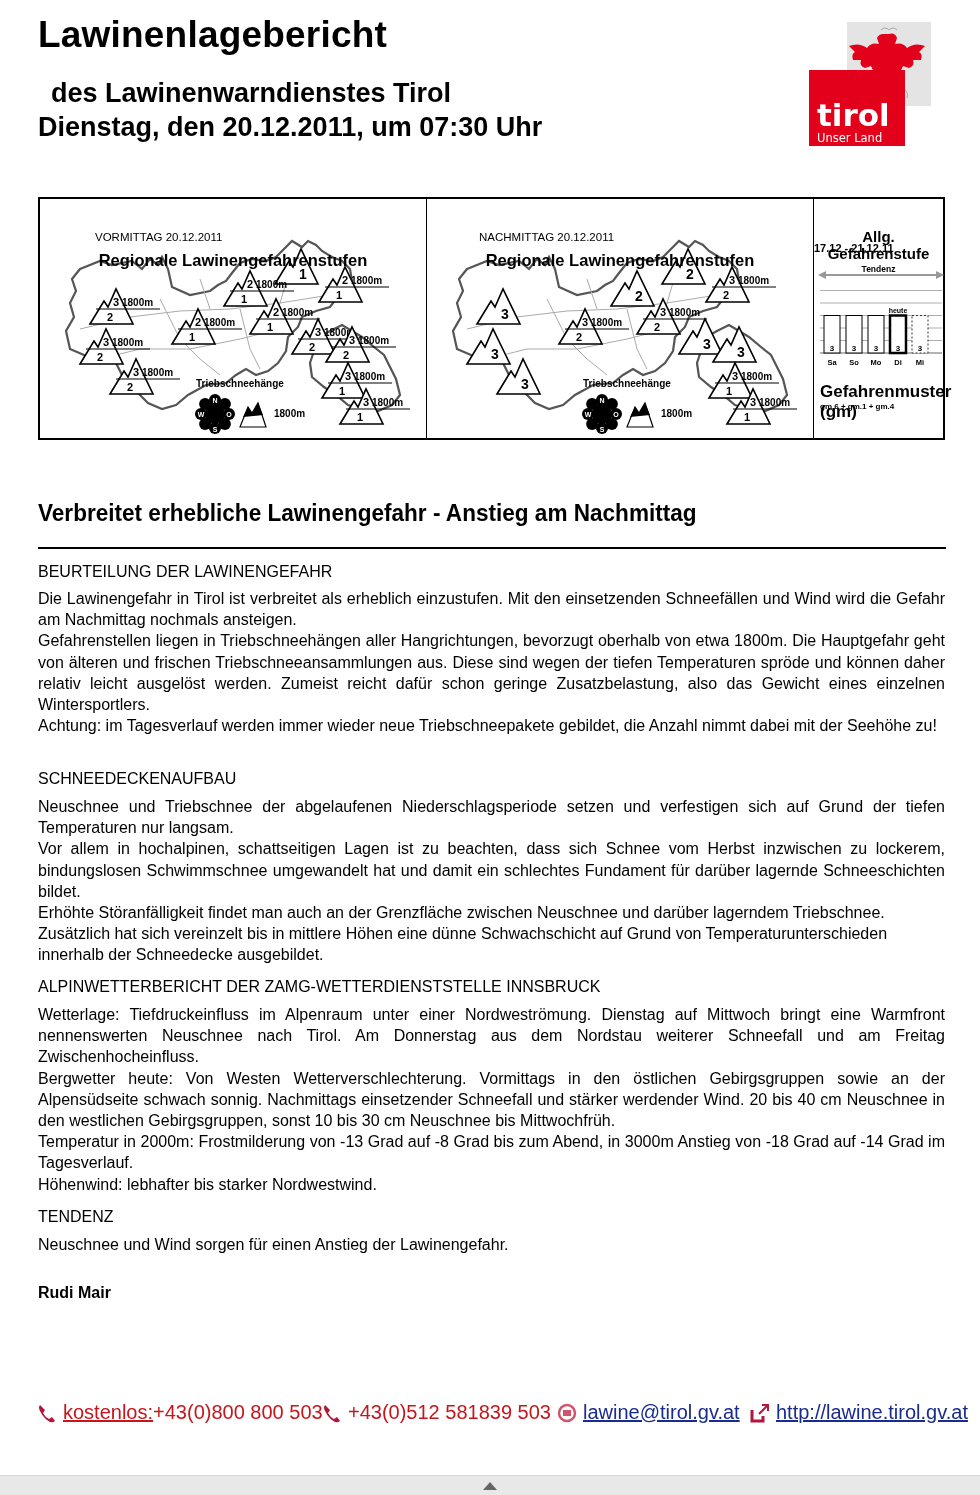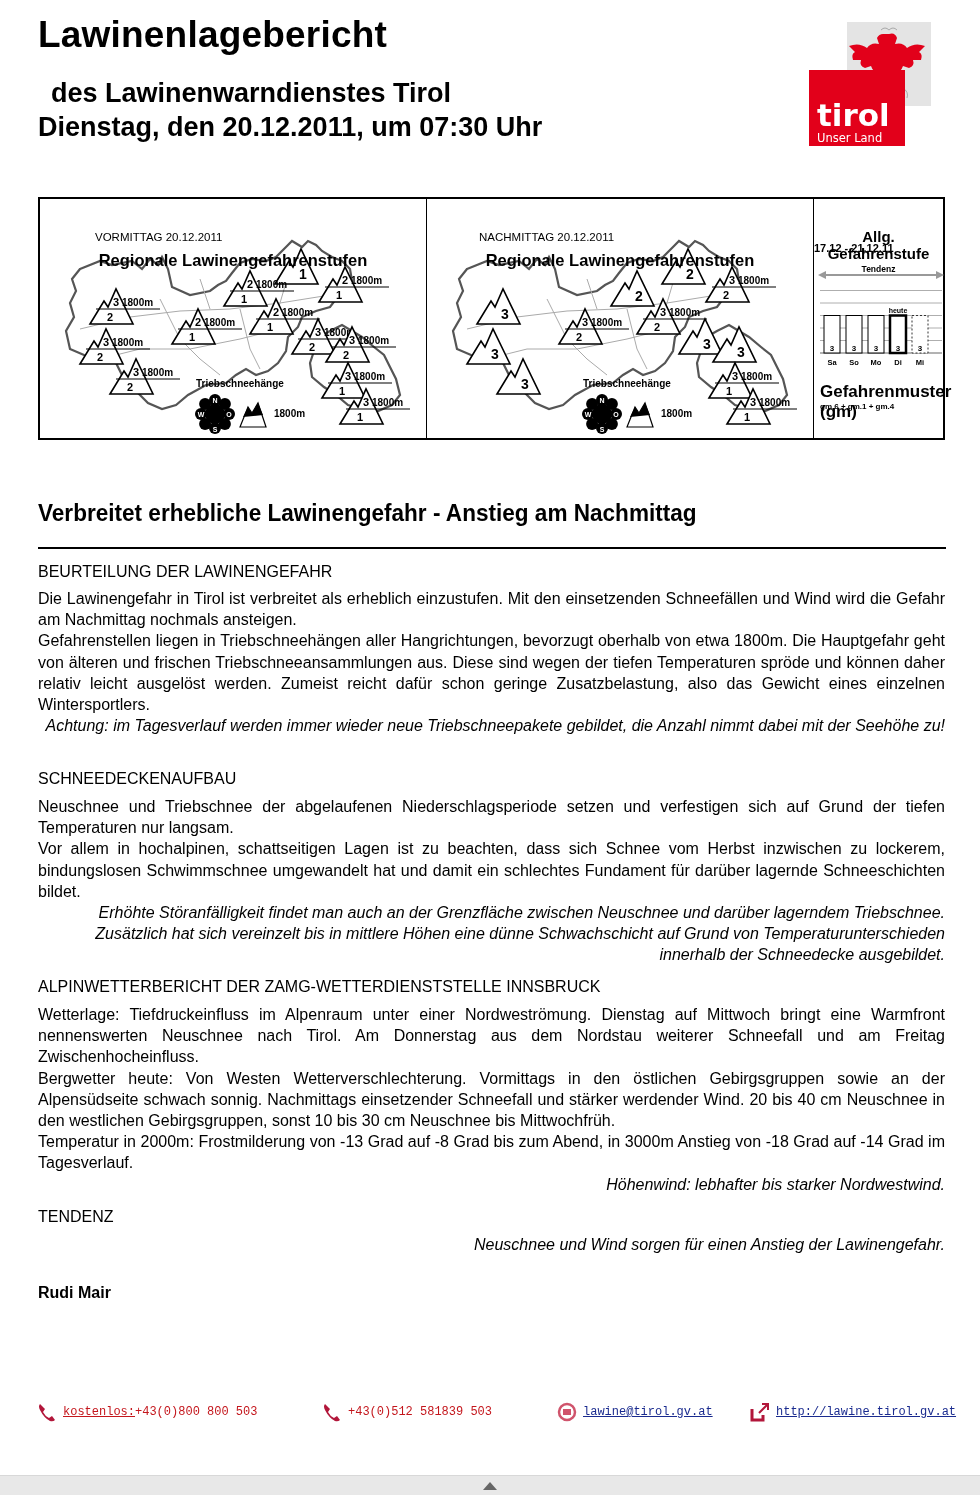--- a/index.html
+++ b/index.html
@@ -19,23 +19,23 @@
   #trend .h1 { position:absolute; left:0; right:0; top:29px; text-align:center; font-size:15px; font-weight:bold; }
   #trend .h2 { position:absolute; left:0; right:0; top:43px; text-align:left; font-size:11px; font-weight:bold; }
   #trend .h3 { position:absolute; left:0; right:0; top:65px; text-align:center; font-size:8.5px; font-weight:bold; }
   #trend .gm { position:absolute; left:6px; top:183px; font-size:17px; font-weight:bold; }
   #trend .gmv { position:absolute; left:6px; top:203px; font-size:8px; font-weight:bold; }
   #headline { left:38px; top:500px; font-size:23.5px; font-weight:bold; transform:scaleX(0.96); transform-origin:left; }
   #rule { left:38px; top:547px; width:908px; height:2px; background:#000; }
   .sec { position:absolute; left:38px; font-size:16px; font-weight:normal; }
   .para { position:absolute; left:38px; width:907px; font-size:16px; line-height:21.2px; text-align:justify; }
   .para p { margin:0; }
-  .para p.last { text-align:right;font-style:italic; }
+  .para p.last { text-align:left; }
   #sig { left:38px; top:1284px; font-size:16px; font-weight:bold; }
-  .footitem { position:absolute; top:1401px; font-size:12px; color:#c4161c; display:flex; align-items:center;font-family:Liberation Mono, monospace; }
+  .footitem { position:absolute; top:1401px; font-size:20px; color:#c4161c; display:flex; align-items:center; }
   .footitem .ic { width:22px; height:22px; margin-right:5px; }
   .footitem a { color:#c4161c; }
   .footitem a.blue { color:#1a2b8f; }
   #bottombar { left:0; top:1475px; width:980px; height:20px; background:#e8e8e8; border-top:1px solid #d8d8d8; }
   #uparrow { left:483px; top:1482px; width:0; height:0; border-left:7px solid transparent; border-right:7px solid transparent; border-bottom:8px solid #666; }
 </style>
 </head>
 <body>
 
 <div id="t1" class="abs">Lawinenlagebericht</div>

